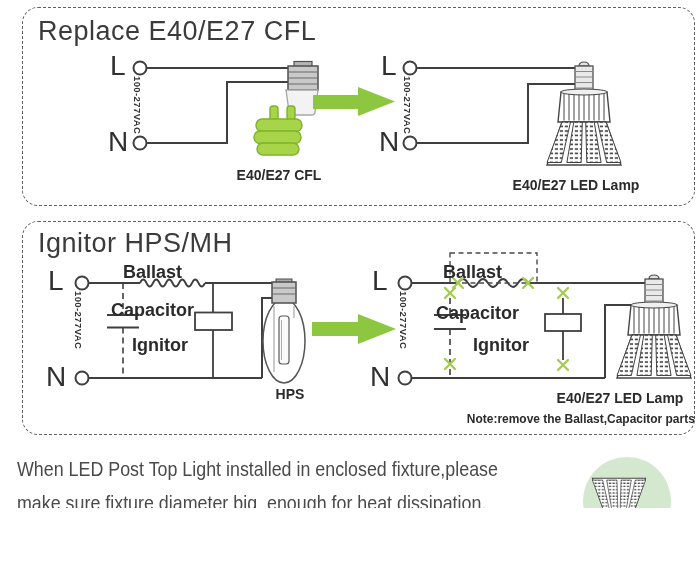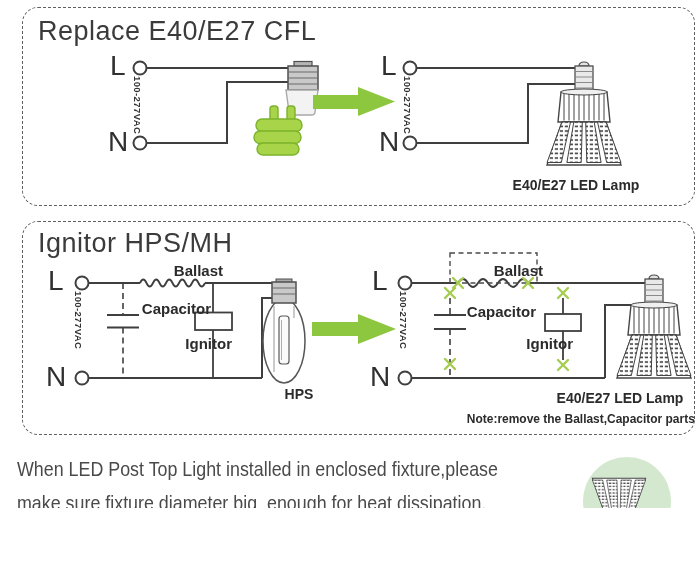--- a/index.html
+++ b/index.html
@@ -3,21 +3,21 @@
 <meta charset="utf-8">
 <style>
   html,body{margin:0;padding:0;background:#fff;}
   #stage{position:relative;width:698px;height:508px;background:#ffffff;overflow:hidden;
          font-family:Liberation Sans, sans-serif;color:#2d2d2d;margin-left:10px;}
   .panel{position:absolute;border:1.5px dashed #5f5f5f;border-radius:16px;}
   .title{position:absolute;font-size:27px;color:#3b3b3b;letter-spacing:.5px;white-space:nowrap;}
   .term{position:absolute;font-size:28px;color:#303030;line-height:1;}
   .vac{position:absolute;writing-mode:vertical-rl;text-orientation:mixed;
        font-size:9.5px;font-weight:bold;letter-spacing:.4px;color:#333;white-space:nowrap;}
-  .lbl{position:absolute;font-weight:bold;font-size:15px;color:#2b2b2b;text-align:right;white-space:nowrap;}
+  .lbl{position:absolute;font-weight:bold;font-size:18px;color:#2b2b2b;text-align:left;white-space:nowrap;}
   .cap{position:absolute;font-weight:bold;font-size:14px;color:#2b2b2b;text-align:center;white-space:nowrap;}
   .note{position:absolute;font-weight:bold;font-size:13px;color:#2b2b2b;white-space:nowrap;
         transform:scaleX(.92);transform-origin:100% 50%;}
   .foot{position:absolute;font-size:21px;color:#4a4a4a;white-space:pre;
         transform:scaleX(.85);transform-origin:0 0;}
   svg{position:absolute;left:0;top:0;}
 </style>
 </head>
 <body>
 
@@ -143,29 +143,30 @@
   <div class="title" style="left:28px;top:228px;">Ignitor HPS/MH</div>
 
   <div class="term" style="left:100px;top:52px;">L</div>
   <div class="term" style="left:98px;top:128px;">N</div>
   <div class="vac" style="left:122px;top:76px;">100-277VAC</div>
 
   <div class="term" style="left:371px;top:52px;">L</div>
   <div class="term" style="left:369px;top:128px;">N</div>
   <div class="vac" style="left:392px;top:76px;">100-277VAC</div>
 
+  <div class="cap" style="left:199px;top:167px;width:140px;">E40/E27 CFL</div>
   <div class="cap" style="left:476px;top:177px;width:180px;">E40/E27 LED Lamp</div>
 
   <div class="term" style="left:38px;top:267px;">L</div>
   <div class="term" style="left:36px;top:363px;">N</div>
   <div class="vac" style="left:63px;top:291px;">100-277VAC</div>
   <div class="lbl" style="left:113px;top:262px;width:100px;">Ballast</div>
   <div class="lbl" style="left:101px;top:300px;width:100px;">Capacitor</div>
   <div class="lbl" style="left:122px;top:335px;width:100px;">Ignitor</div>
-  <div class="cap" style="left:249px;top:386px;width:80px;">HPS</div>
+  <div class="cap" style="left:240px;top:386px;width:80px;">HPS</div>
 
   <div class="term" style="left:362px;top:267px;">L</div>
   <div class="term" style="left:360px;top:363px;">N</div>
   <div class="vac" style="left:388px;top:291px;">100-277VAC</div>
   <div class="lbl" style="left:433px;top:262px;width:100px;">Ballast</div>
   <div class="lbl" style="left:426px;top:303px;width:100px;">Capacitor</div>
   <div class="lbl" style="left:463px;top:335px;width:100px;">Ignitor</div>
   <div class="cap" style="left:520px;top:390px;width:180px;">E40/E27 LED Lamp</div>
   <div class="note" style="right:13px;top:411px;">Note:remove the Ballast,Capacitor parts</div>
 

